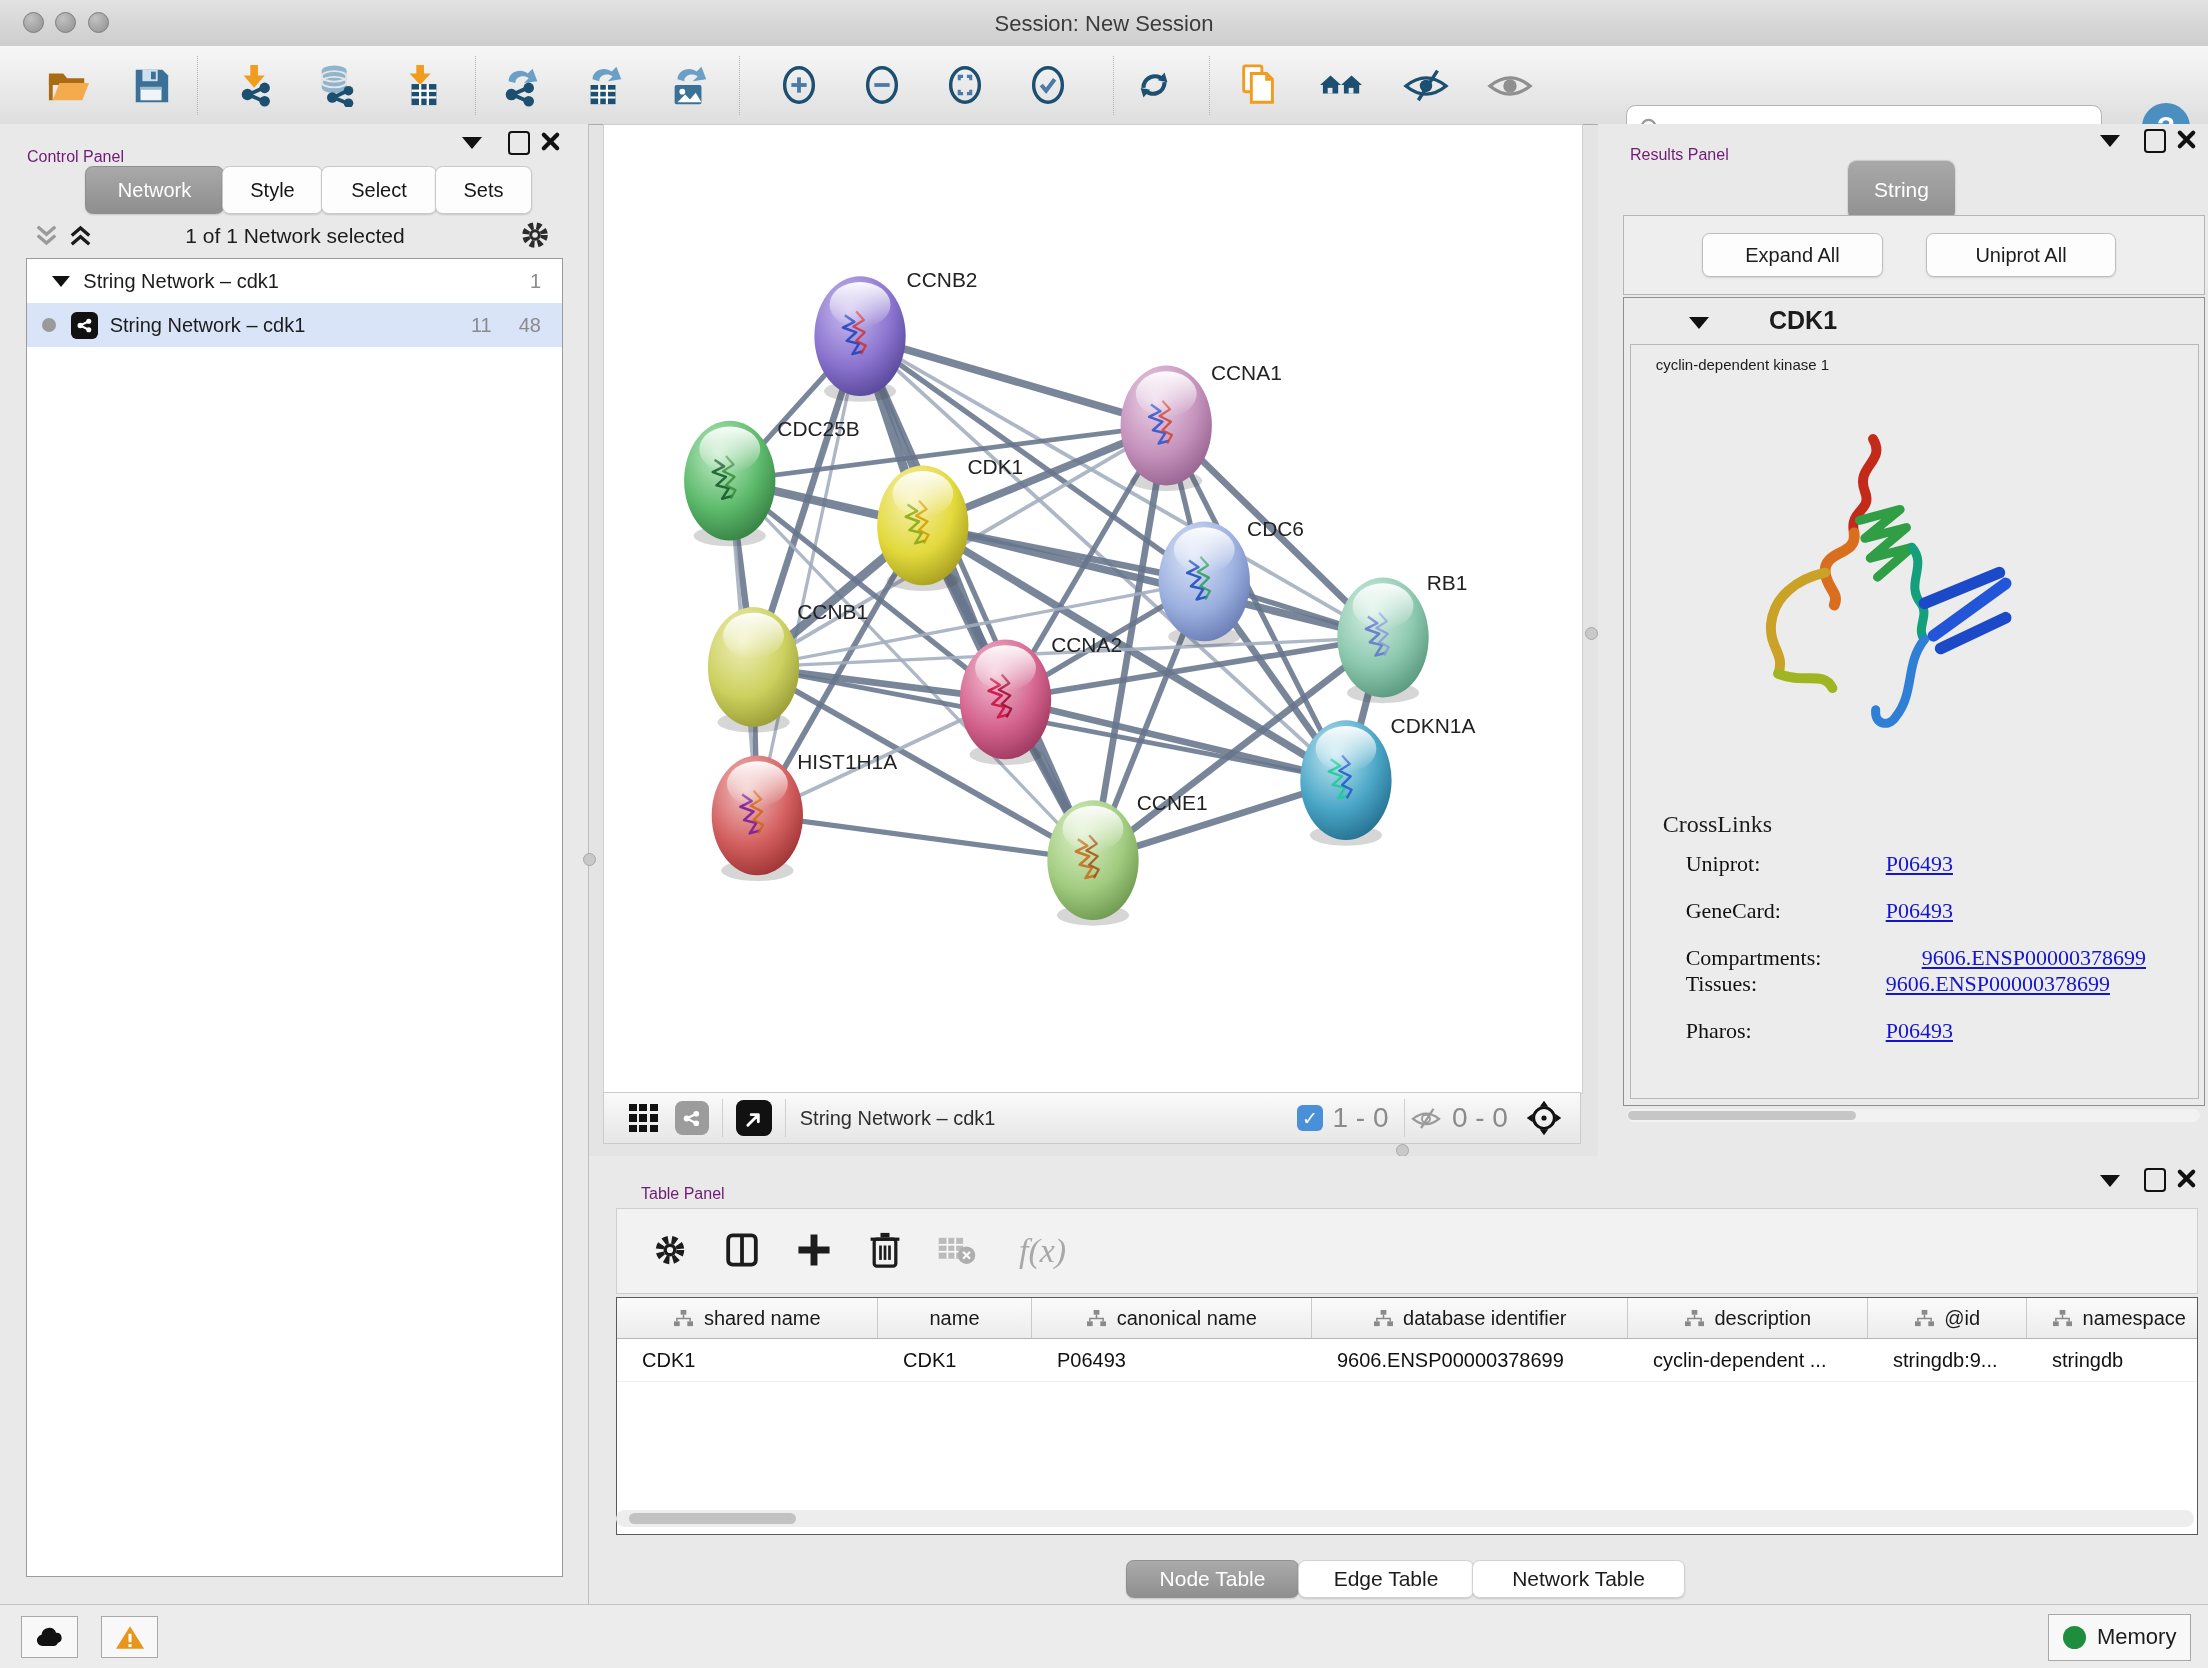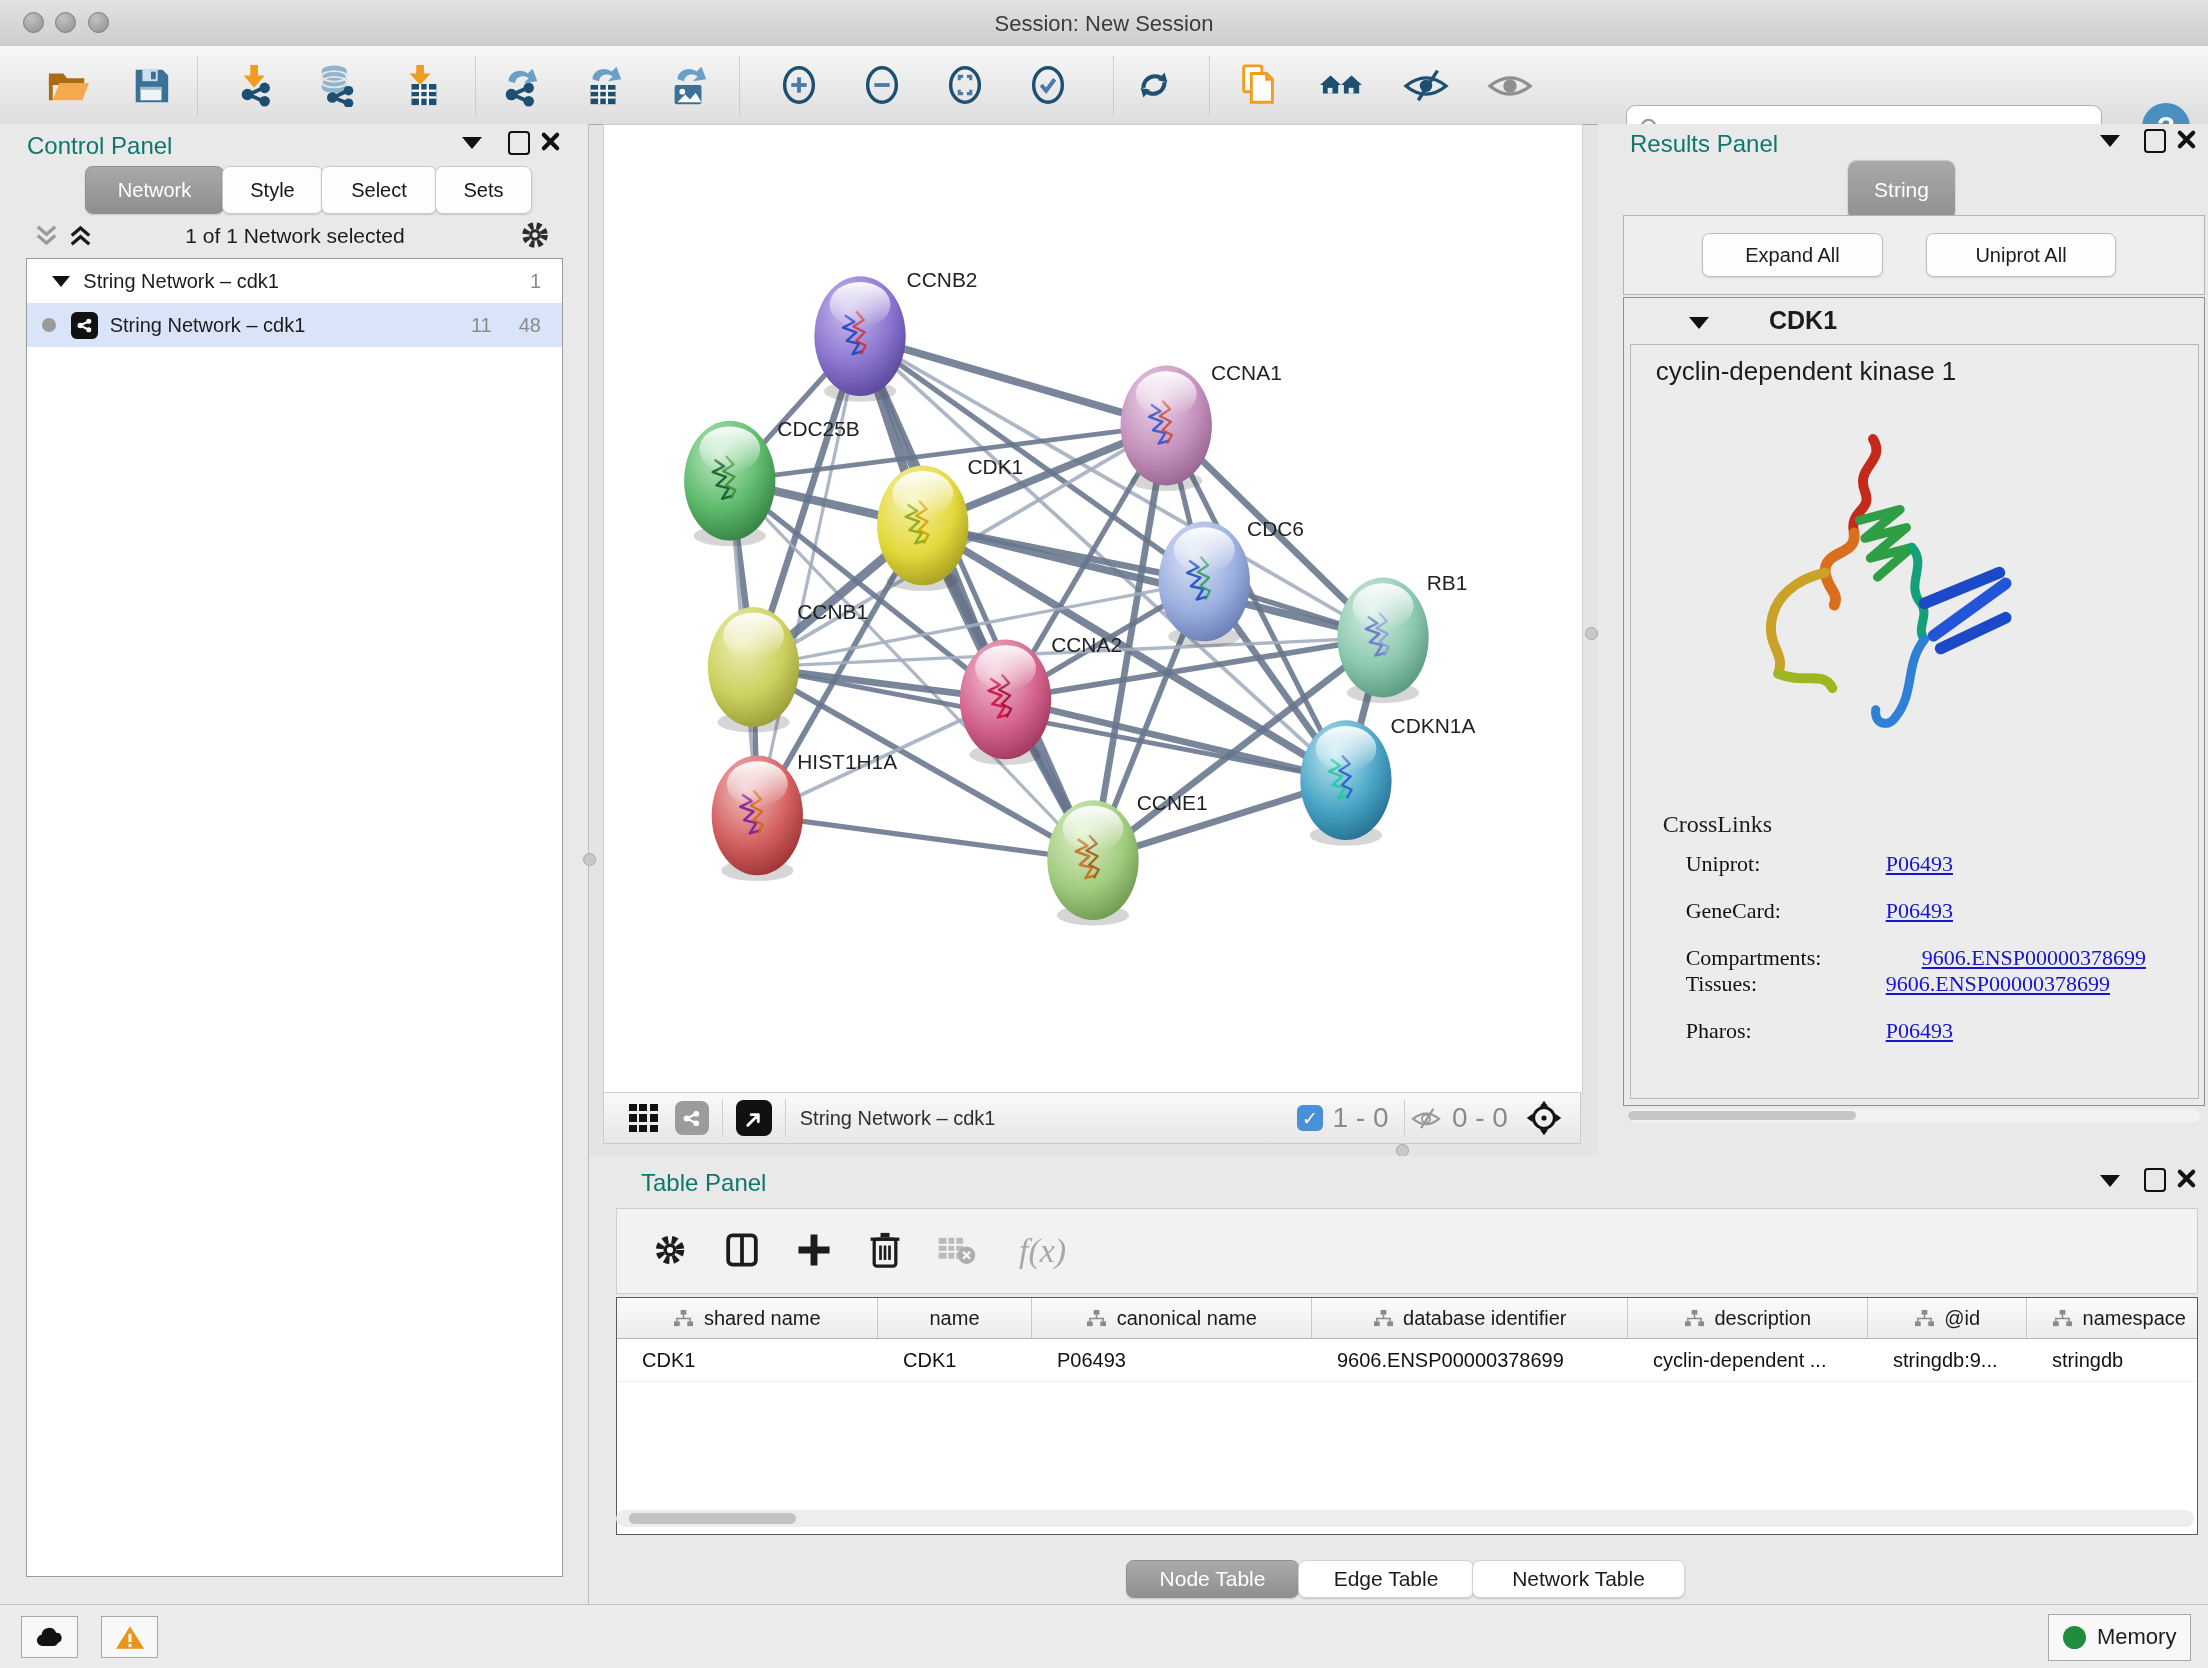--- a/index.html
+++ b/index.html
@@ -17,21 +17,21 @@
     background:linear-gradient(#f7f7f7,#dedede);border-bottom:1px solid #ababab;}
   .tool-btn{top:13.3px;width:51px;height:51px;display:flex;align-items:center;justify-content:center;}
   .tb-sep{top:9.5px;width:0;height:59px;border-left:1.9px dotted #b2b2b2;}
   .searchbox{left:1626px;top:59px;width:476px;height:46px;background:#fff;border:1px solid #b2b2b2;
     border-radius:9.5px;display:flex;align-items:center;padding-left:11.4px;box-sizing:border-box;}
   .searchbox input{border:none;outline:none;font-size:20px;width:418px;background:transparent;
     font-family:"Liberation Sans",sans-serif;}
   .help-btn{left:2142px;top:57px;width:48px;height:48px;border-radius:50%;background:#4a8fc0;
     color:#fff;font-size:30px;font-weight:bold;display:flex;align-items:center;justify-content:center;}
   
-  .panel-title{font-size:24px;color:#0f766e;}
+  .panel-title{font-size:16px;color:#701a75;margin-top:16px;}
   .panel-btn-tri{width:0;height:0;border-left:10.5px solid transparent;border-right:10.5px solid transparent;
     border-top:12.4px solid #111;}
   .panel-btn-float{width:18px;height:20px;border:2.4px solid #111;border-radius:3.8px;}
   .xmark{width:21px;height:21px;}
   
   .ctrl{left:0;top:124px;width:588px;height:1480px;background:#e9e9e9;border-right:1px solid #bdbdbd;}
   .tab{height:46px;border:1px solid #c8c8c8;border-radius:7.6px;background:#fdfdfd;color:#161616;
     display:flex;align-items:center;justify-content:center;font-size:20px;box-shadow:0 1px 1.9px rgba(0,0,0,.15);}
   .tab.sel{background:linear-gradient(#a9a9a9,#8e8e8e);color:#fff;border-color:#8e8e8e;}
   .treebox{left:26px;top:134px;width:535px;height:1317px;background:#fff;border:1.9px solid #9a9a9a;}
@@ -566,21 +566,21 @@
 
   <div class="abs" style="left:25px;top:91px;width:580px;height:78px;background:#eee;border:1px solid #b5b5b5">
     <div class="abs rbtn" style="left:78px;top:17px;width:179px">Expand All</div>
     <div class="abs rbtn" style="left:302px;top:17px;width:188px">Uniprot All</div>
   </div>
 
   <div class="abs" style="left:25px;top:173px;width:580px;height:807px;background:#ebebeb;border:1px solid #8f8f8f">
     <div class="abs panel-btn-tri" style="left:65px;top:19px;border-top-color:#111"></div>
     <div class="abs" style="left:145px;top:7.6px;font-size:25px;font-weight:bold">CDK1</div>
     <div class="abs" style="left:5.7px;top:46px;width:567px;height:753px;background:#ececec;border:1px solid #b8b8b8">
-      <div class="abs" style="left:25px;top:11.4px;font-size:26px">cyclin-dependent kinase 1</div>
+      <div class="abs" style="left:25px;top:11.4px;font-size:15px">cyclin-dependent kinase 1</div>
 
       <svg class="abs" style="left:57px;top:57px" width="361" height="399" viewBox="0 0 400 420">
         <g fill="none" stroke-linecap="round" stroke-linejoin="round">
           <path d="M205,30 C220,55 185,60 196,88 C205,110 178,108 184,134" stroke="#c42a1a" stroke-width="11"></path>
           <path d="M184,134 C188,160 150,152 152,178 C154,196 168,200 162,214" stroke="#d96f1e" stroke-width="12"></path>
           <path d="M152,178 C120,185 95,205 92,235 C90,262 108,268 100,290" stroke="#c9a227" stroke-width="11"></path>
           <path d="M100,290 C128,302 150,286 160,306" stroke="#9fb622" stroke-width="11"></path>
           <path d="M190,120 L235,108 L196,140 L242,128 L202,162 L248,150 L210,183" stroke="#2f9e44" stroke-width="10"></path>
           <path d="M248,150 C266,170 240,190 258,212 C268,225 252,240 262,252" stroke="#15a07c" stroke-width="10"></path>
           <path d="M262,212 L345,178" stroke="#1b49c8" stroke-width="13"></path>

